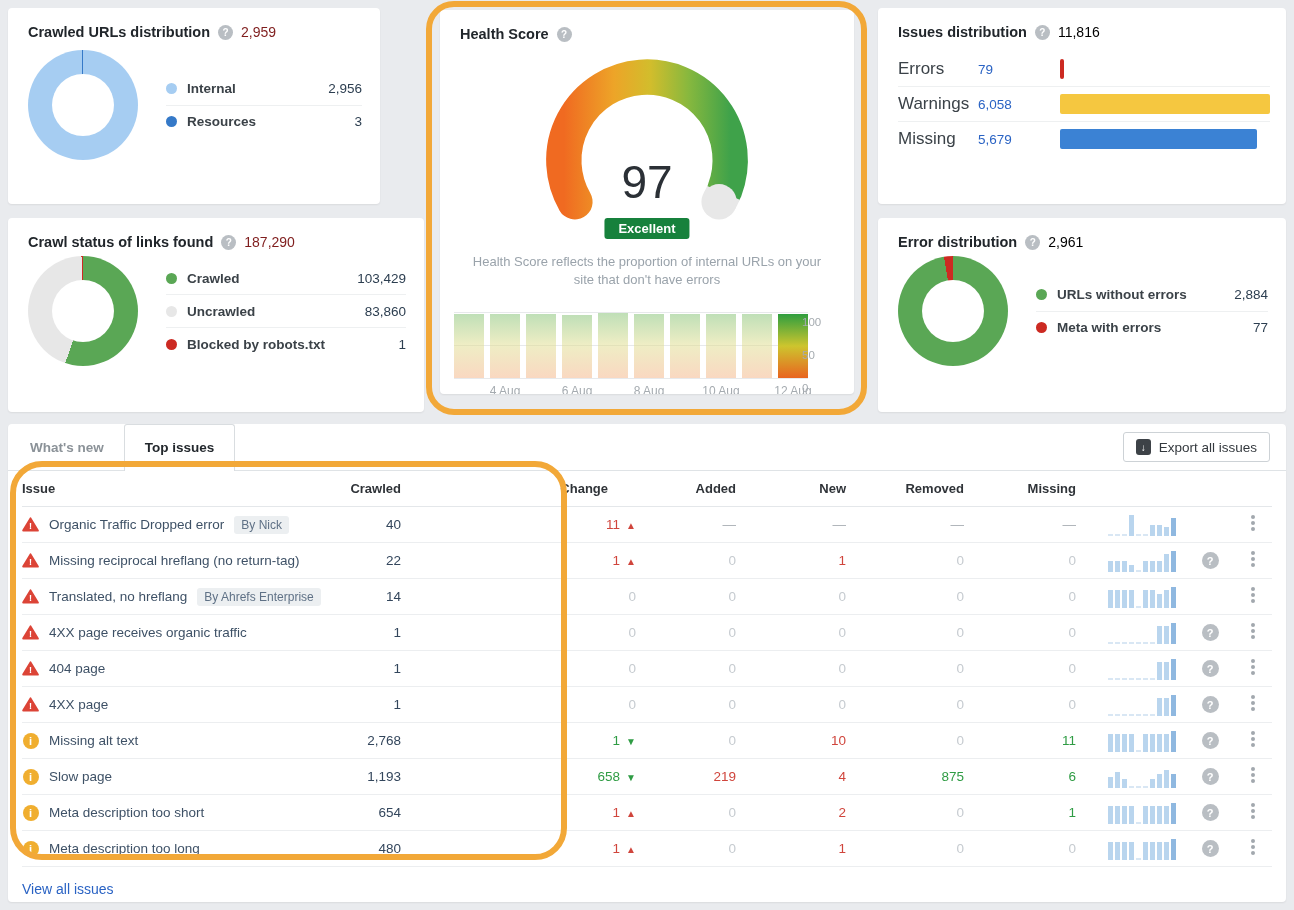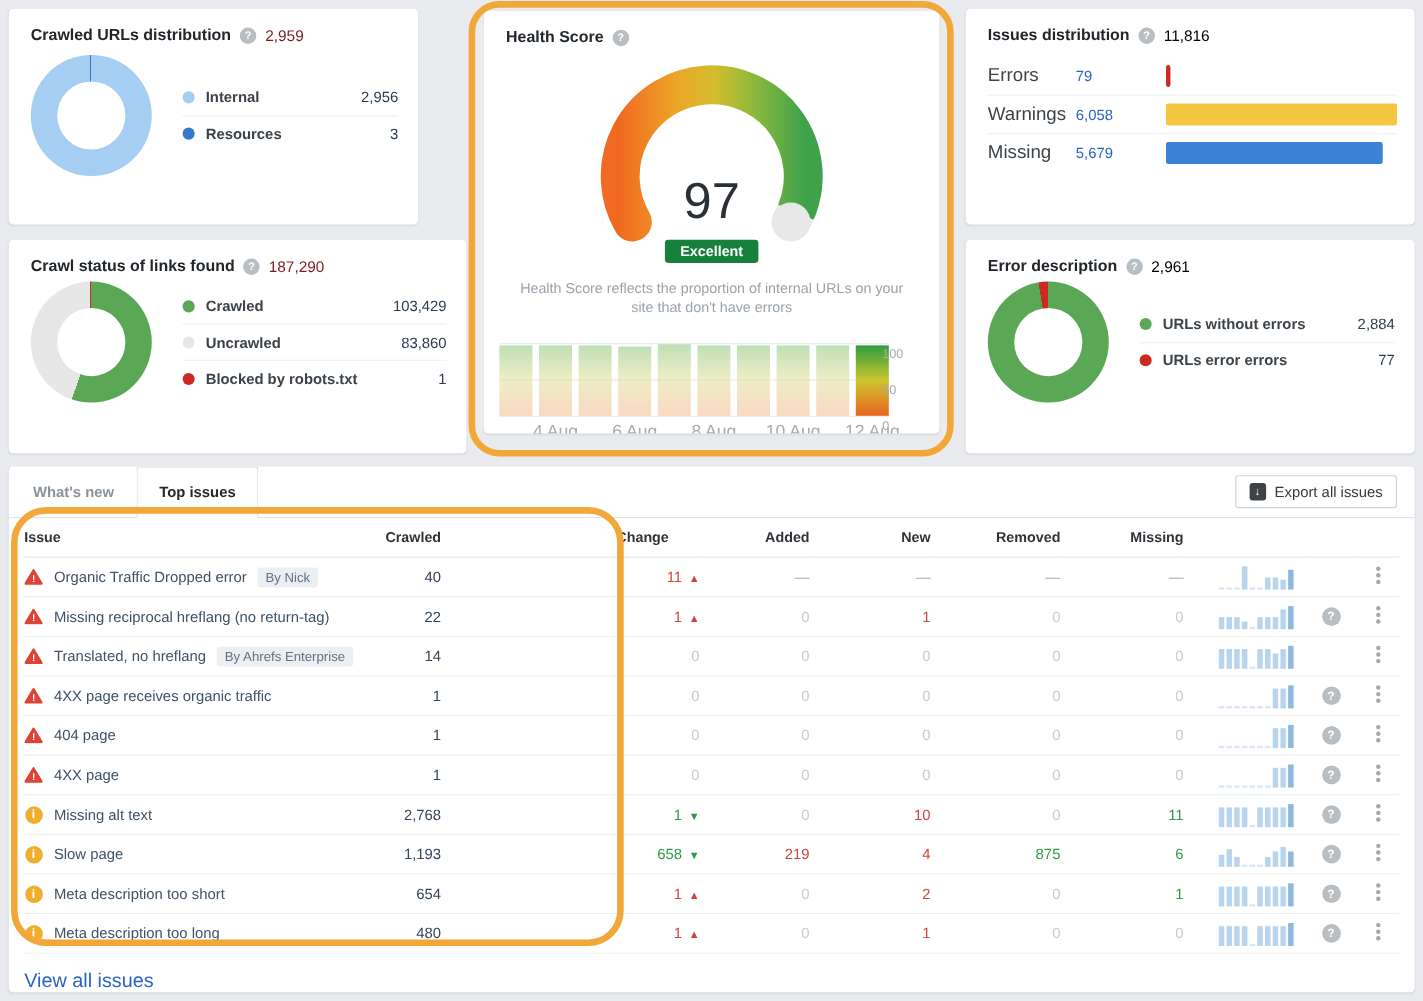--- a/index.html
+++ b/index.html
@@ -39,21 +39,21 @@
                 font-size:13px;font-weight:700;padding:3px 14px;border-radius:3px;}
   .health-desc{position:absolute;left:50%;top:243px;transform:translateX(-50%);width:370px;text-align:center;
                font-size:13px;line-height:1.4;color:#9aa3ab;}
   .hist{position:absolute;left:14px;top:302px;width:354px;height:66px;}
   .hist .grid{position:absolute;left:0;width:100%;height:1px;background:#e7e9eb;}
   .hist-bars{position:absolute;left:0;bottom:0;width:100%;height:66px;display:flex;align-items:flex-end;gap:6px;}
   .hbar{width:30px;background:linear-gradient(to bottom,#7fbf6f 0%,#dedc8a 48%,#f4b183 100%);opacity:.5;flex:0 0 auto;}
   .hbar.current{background:linear-gradient(to bottom,#2f9e3f 0%,#cdc52e 50%,#e9641f 100%);opacity:1;}
   .hist-ylabels span{position:absolute;left:362px;font-size:11.5px;color:#a5abb0;}
   .hist-xlabels{position:absolute;left:14px;top:374px;width:354px;height:16px;}
-  .hist-xlabels span{position:absolute;transform:translateX(-50%);font-size:16px;color:#a5abb0;white-space:nowrap;}
+  .hist-xlabels span{position:absolute;transform:translateX(-50%);font-size:12px;color:#a5abb0;white-space:nowrap;}
   
   .panel{position:absolute;left:8px;top:424px;width:1278px;height:478px;background:#fff;border-radius:4px;
          box-shadow:0 1px 2px rgba(0,0,0,.07);}
   .tabbar{position:relative;height:46px;border-bottom:1px solid #dfe3e6;display:flex;align-items:flex-end;}
   .tab{font-size:13.5px;font-weight:700;padding:0 20px;line-height:45px;cursor:pointer;}
   .tab.inactive{color:#8b9298;margin-left:2px;}
   .tab.active{color:#23282d;background:#fff;border:1px solid #d9dde0;border-bottom:none;border-radius:3px 3px 0 0;
               height:46px;margin-bottom:-1px;}
   .export-btn{position:absolute;right:16px;top:8px;height:30px;display:flex;align-items:center;gap:8px;background:#fff;
               border:1px solid #cdd2d6;border-radius:3px;padding:0 12px;font-size:13.5px;color:#34393e;cursor:pointer;}
@@ -76,21 +76,21 @@
   .chg-arrow{font-size:10px;margin-left:6px;}
   .warn-dot{display:inline-flex;align-items:center;justify-content:center;width:16px;height:16px;border-radius:50%;
             background:#f0ae2f;color:#fff;font-size:11px;font-weight:800;flex:0 0 auto;}
   .sev{display:inline-flex;width:17px;justify-content:center;flex:0 0 auto;}
   .spark{display:flex;align-items:flex-end;justify-content:flex-end;gap:2px;height:23px;padding-right:10px;}
   .spark i{display:block;width:5px;background:#b9d5ee;}
   .spark i.sm{background:#d9e7f4;}
   .spark i.last{background:#8fb8e0;}
   .kebab{display:inline-block;cursor:pointer;padding:2px 6px;}
   .kebab i{display:block;width:4px;height:4px;border-radius:50%;background:#a2a8ae;margin:2px auto;}
-  .view-all{display:inline-block;margin:14px 0 0 14px;font-size:18px;color:#2a63c4;text-decoration:none;cursor:pointer;}
+  .view-all{display:inline-block;margin:14px 0 0 14px;font-size:14px;color:#2a63c4;text-decoration:none;cursor:pointer;}
   
   .annotation{position:absolute;border:6px solid #f2a838;border-radius:28px;pointer-events:none;z-index:50;}
   .ring-health{left:426px;top:1px;width:429px;height:402px;}
   .ring-table{left:10px;top:461px;width:545px;height:387px;border-radius:32px;}
 </style>
 </head>
 <body>
 
 <div class="stage">
 
@@ -226,35 +226,35 @@
         <span class="dist-value">5,679</span>
         <div class="dist-track">
             <div class="dist-bar" style="width: 93.7%; background: rgb(59, 130, 212);"></div>
           </div>
       </div>
     </div>
   </section>
 
   <section class="card" style="left:878px;top:218px;width:408px;height:194px;">
     <div class="card-head">
-      <span class="card-title">Error description</span>
+      <span class="card-title">Error distribution</span>
       <span class="qmark sm">?</span>
       <span class="count gray">2,961</span>
     </div>
     <div class="card-body" style="padding-top:6px;">
       <div class="donut" style="background: conic-gradient(rgb(90, 167, 85) 0deg, rgb(90, 167, 85) 350.6deg, rgb(204, 42, 34) 350.6deg, rgb(204, 42, 34) 360deg);"></div>
       <div class="legend">
         <div class="legend-row">
           <span class="dot" style="background: rgb(90, 167, 85);"></span>
           <span class="legend-label">URLs without errors</span>
           <span class="legend-value">2,884</span>
         </div>
         <div class="legend-row">
           <span class="dot" style="background: rgb(204, 42, 34);"></span>
-          <span class="legend-label">URLs error errors</span>
+          <span class="legend-label">Meta with errors</span>
           <span class="legend-value">77</span>
         </div>
       </div>
     </div>
   </section>
 
   <section class="panel">
     <div class="tabbar">
       <div class="tab inactive">What's new</div>
       <div class="tab active">Top issues</div>

